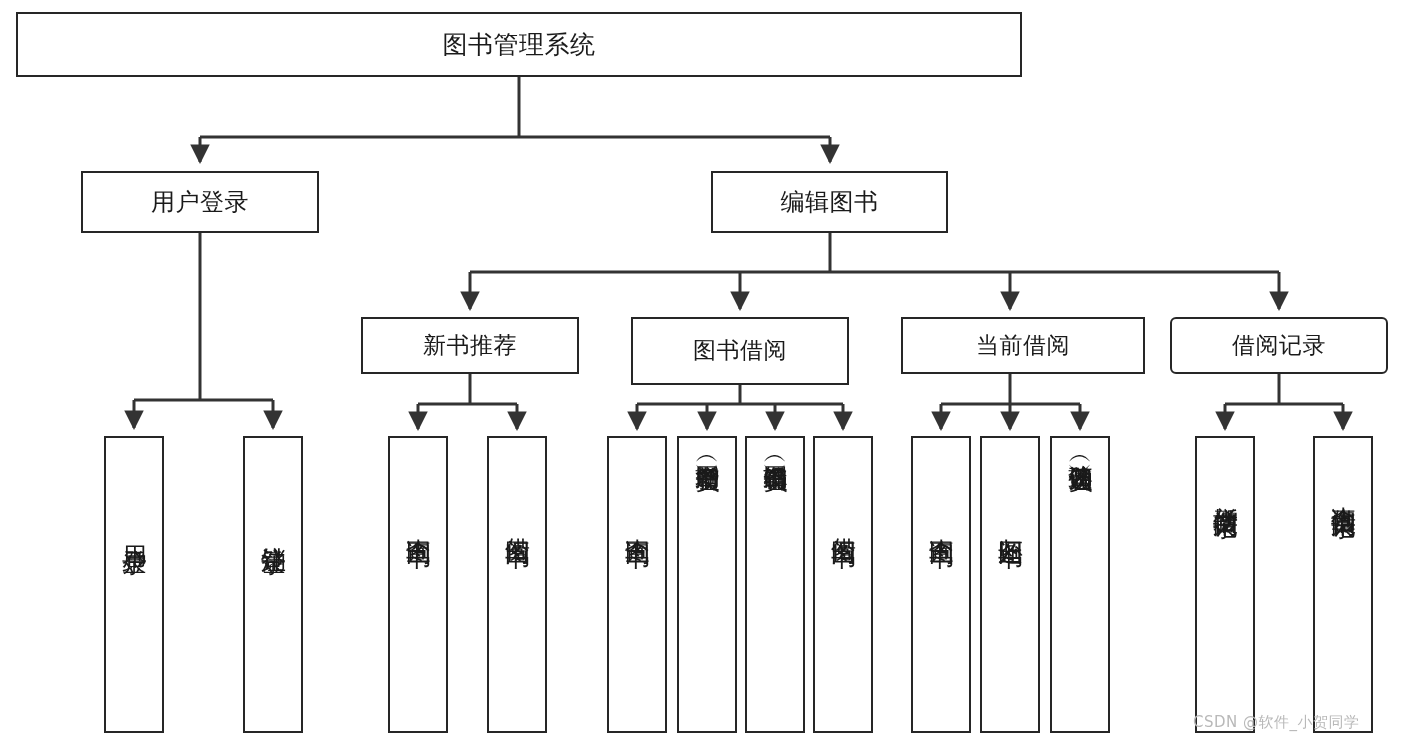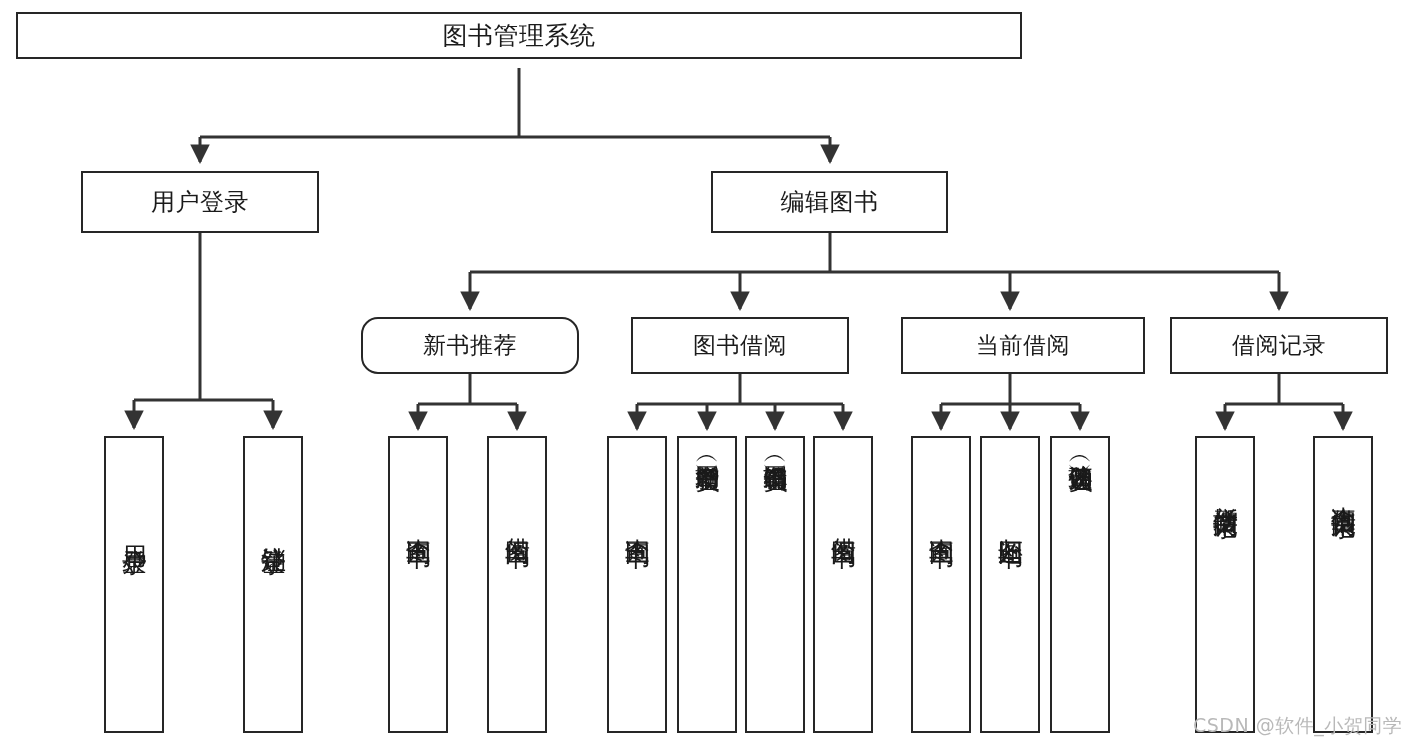--- a/index.html
+++ b/index.html
@@ -58,21 +58,21 @@
     white-space: nowrap;
   }
   .node.leaf.tall-text .node-label {
     font-size: 24px;
     letter-spacing: 0.5px;
   }
   #watermark {
     position: absolute;
     left: 1193px;
     top: 713px;
-    font-size: 19px;
+    font-size: 15px;
     color: #b9b9b9;
     white-space: nowrap;
     letter-spacing: 0.5px;
   }
 </style>
 </head>
 <body>
 
 <div id="canvas">
 
@@ -119,41 +119,41 @@
       <path d="M 1010 404 L 1010 429" marker-end="url(#arrow)"></path>
       <path d="M 1080 404 L 1080 429" marker-end="url(#arrow)"></path>
 
       <path d="M 1279 374 L 1279 404"></path>
       <path d="M 1225 404 L 1343 404"></path>
       <path d="M 1225 404 L 1225 429" marker-end="url(#arrow)"></path>
       <path d="M 1343 404 L 1343 429" marker-end="url(#arrow)"></path>
     </g>
   </svg>
 
-  <div class="node root" style="left:16px; top:12px; width:1006px; height:47px;">
+  <div class="node root" style="left:16px; top:12px; width:1006px; height:65px;">
     <span class="node-label">图书管理系统</span>
   </div>
 
   <div class="node lvl2" style="left:81px; top:171px; width:238px; height:62px;">
     <span class="node-label">用户登录</span>
   </div>
   <div class="node lvl2" style="left:711px; top:171px; width:237px; height:62px;">
     <span class="node-label">编辑图书</span>
   </div>
 
-  <div class="node lvl3" style="left:361px; top:317px; width:218px; height:57px;border-radius:17px;">
+  <div class="node lvl3" style="left:361px; top:317px; width:218px; height:57px;">
     <span class="node-label">新书推荐</span>
   </div>
-  <div class="node lvl3" style="left:631px; top:317px; width:218px; height:57px;">
+  <div class="node lvl3" style="left:631px; top:317px; width:218px; height:68px;">
     <span class="node-label">图书借阅</span>
   </div>
   <div class="node lvl3" style="left:901px; top:317px; width:244px; height:57px;">
     <span class="node-label">当前借阅</span>
   </div>
-  <div class="node lvl3" style="left:1170px; top:317px; width:218px; height:57px;">
+  <div class="node lvl3" style="left:1170px; top:317px; width:218px; height:57px;border-radius:6px;">
     <span class="node-label">借阅记录</span>
   </div>
 
   <div class="node leaf" style="left:104px; top:436px; width:60px; height:297px; padding-top:88px;">
     <span class="node-label">用户登录</span>
   </div>
   <div class="node leaf" style="left:243px; top:436px; width:60px; height:297px; padding-top:88px;">
     <span class="node-label">注销登录</span>
   </div>
 

